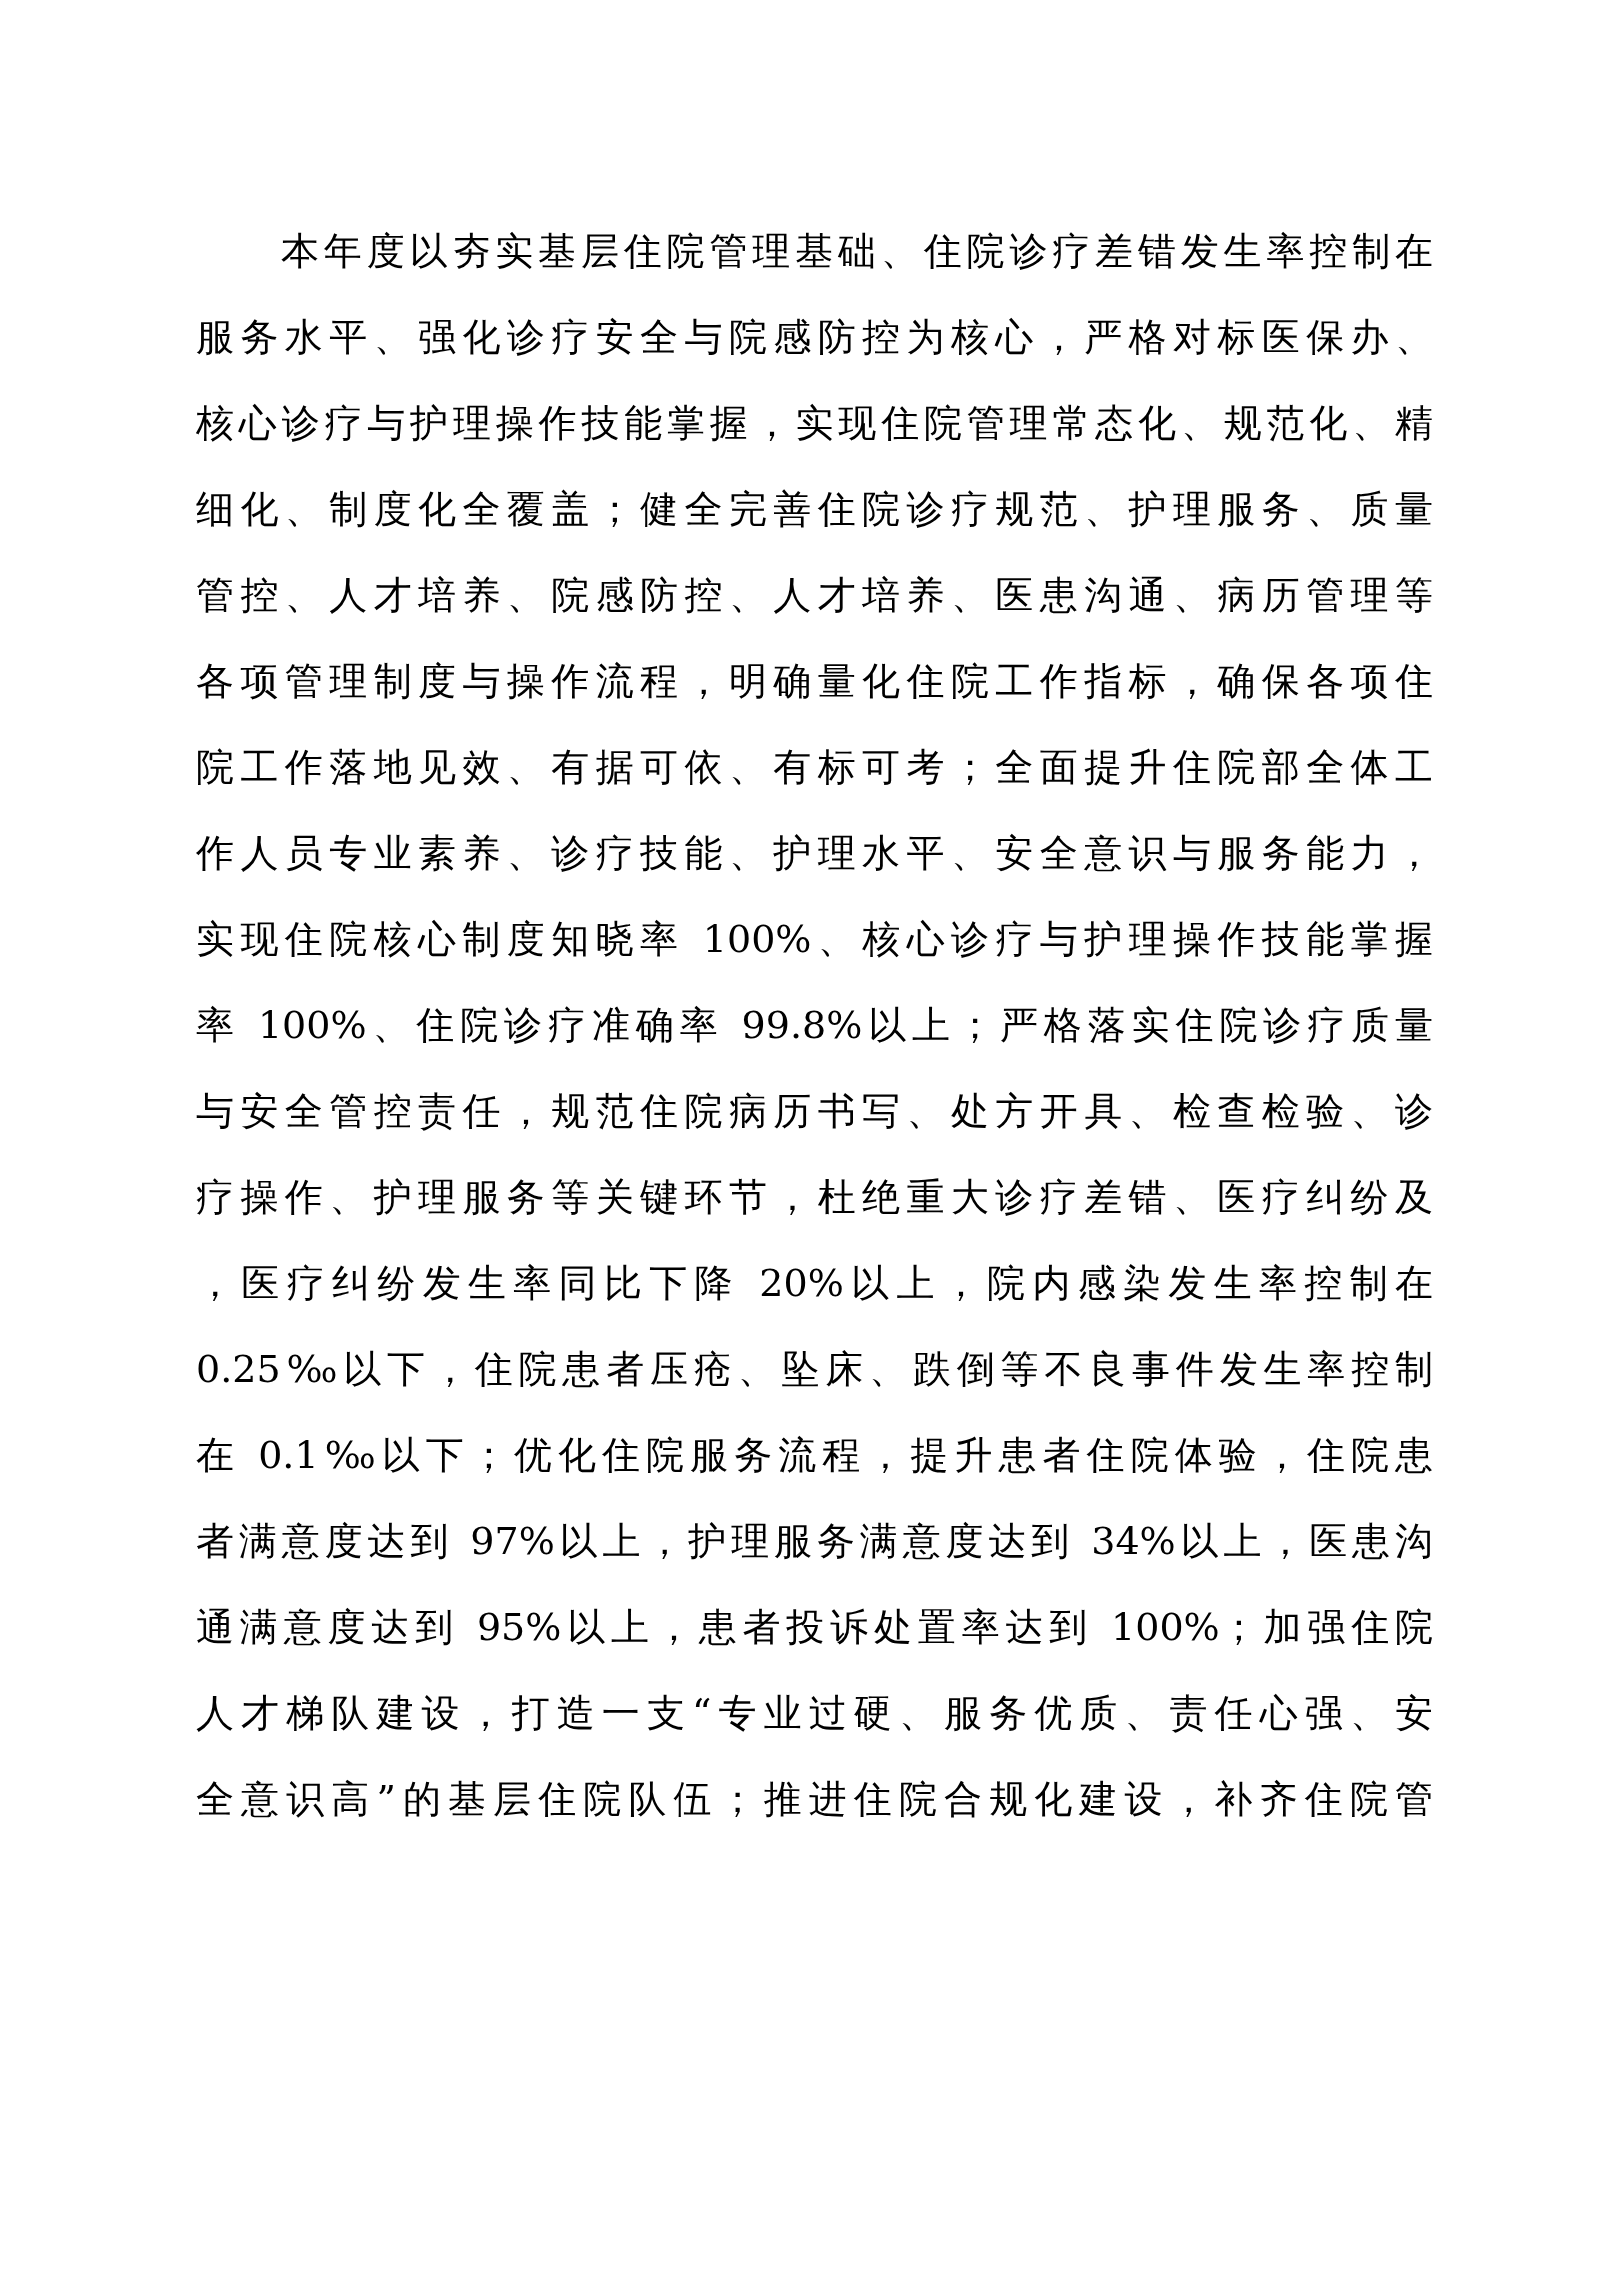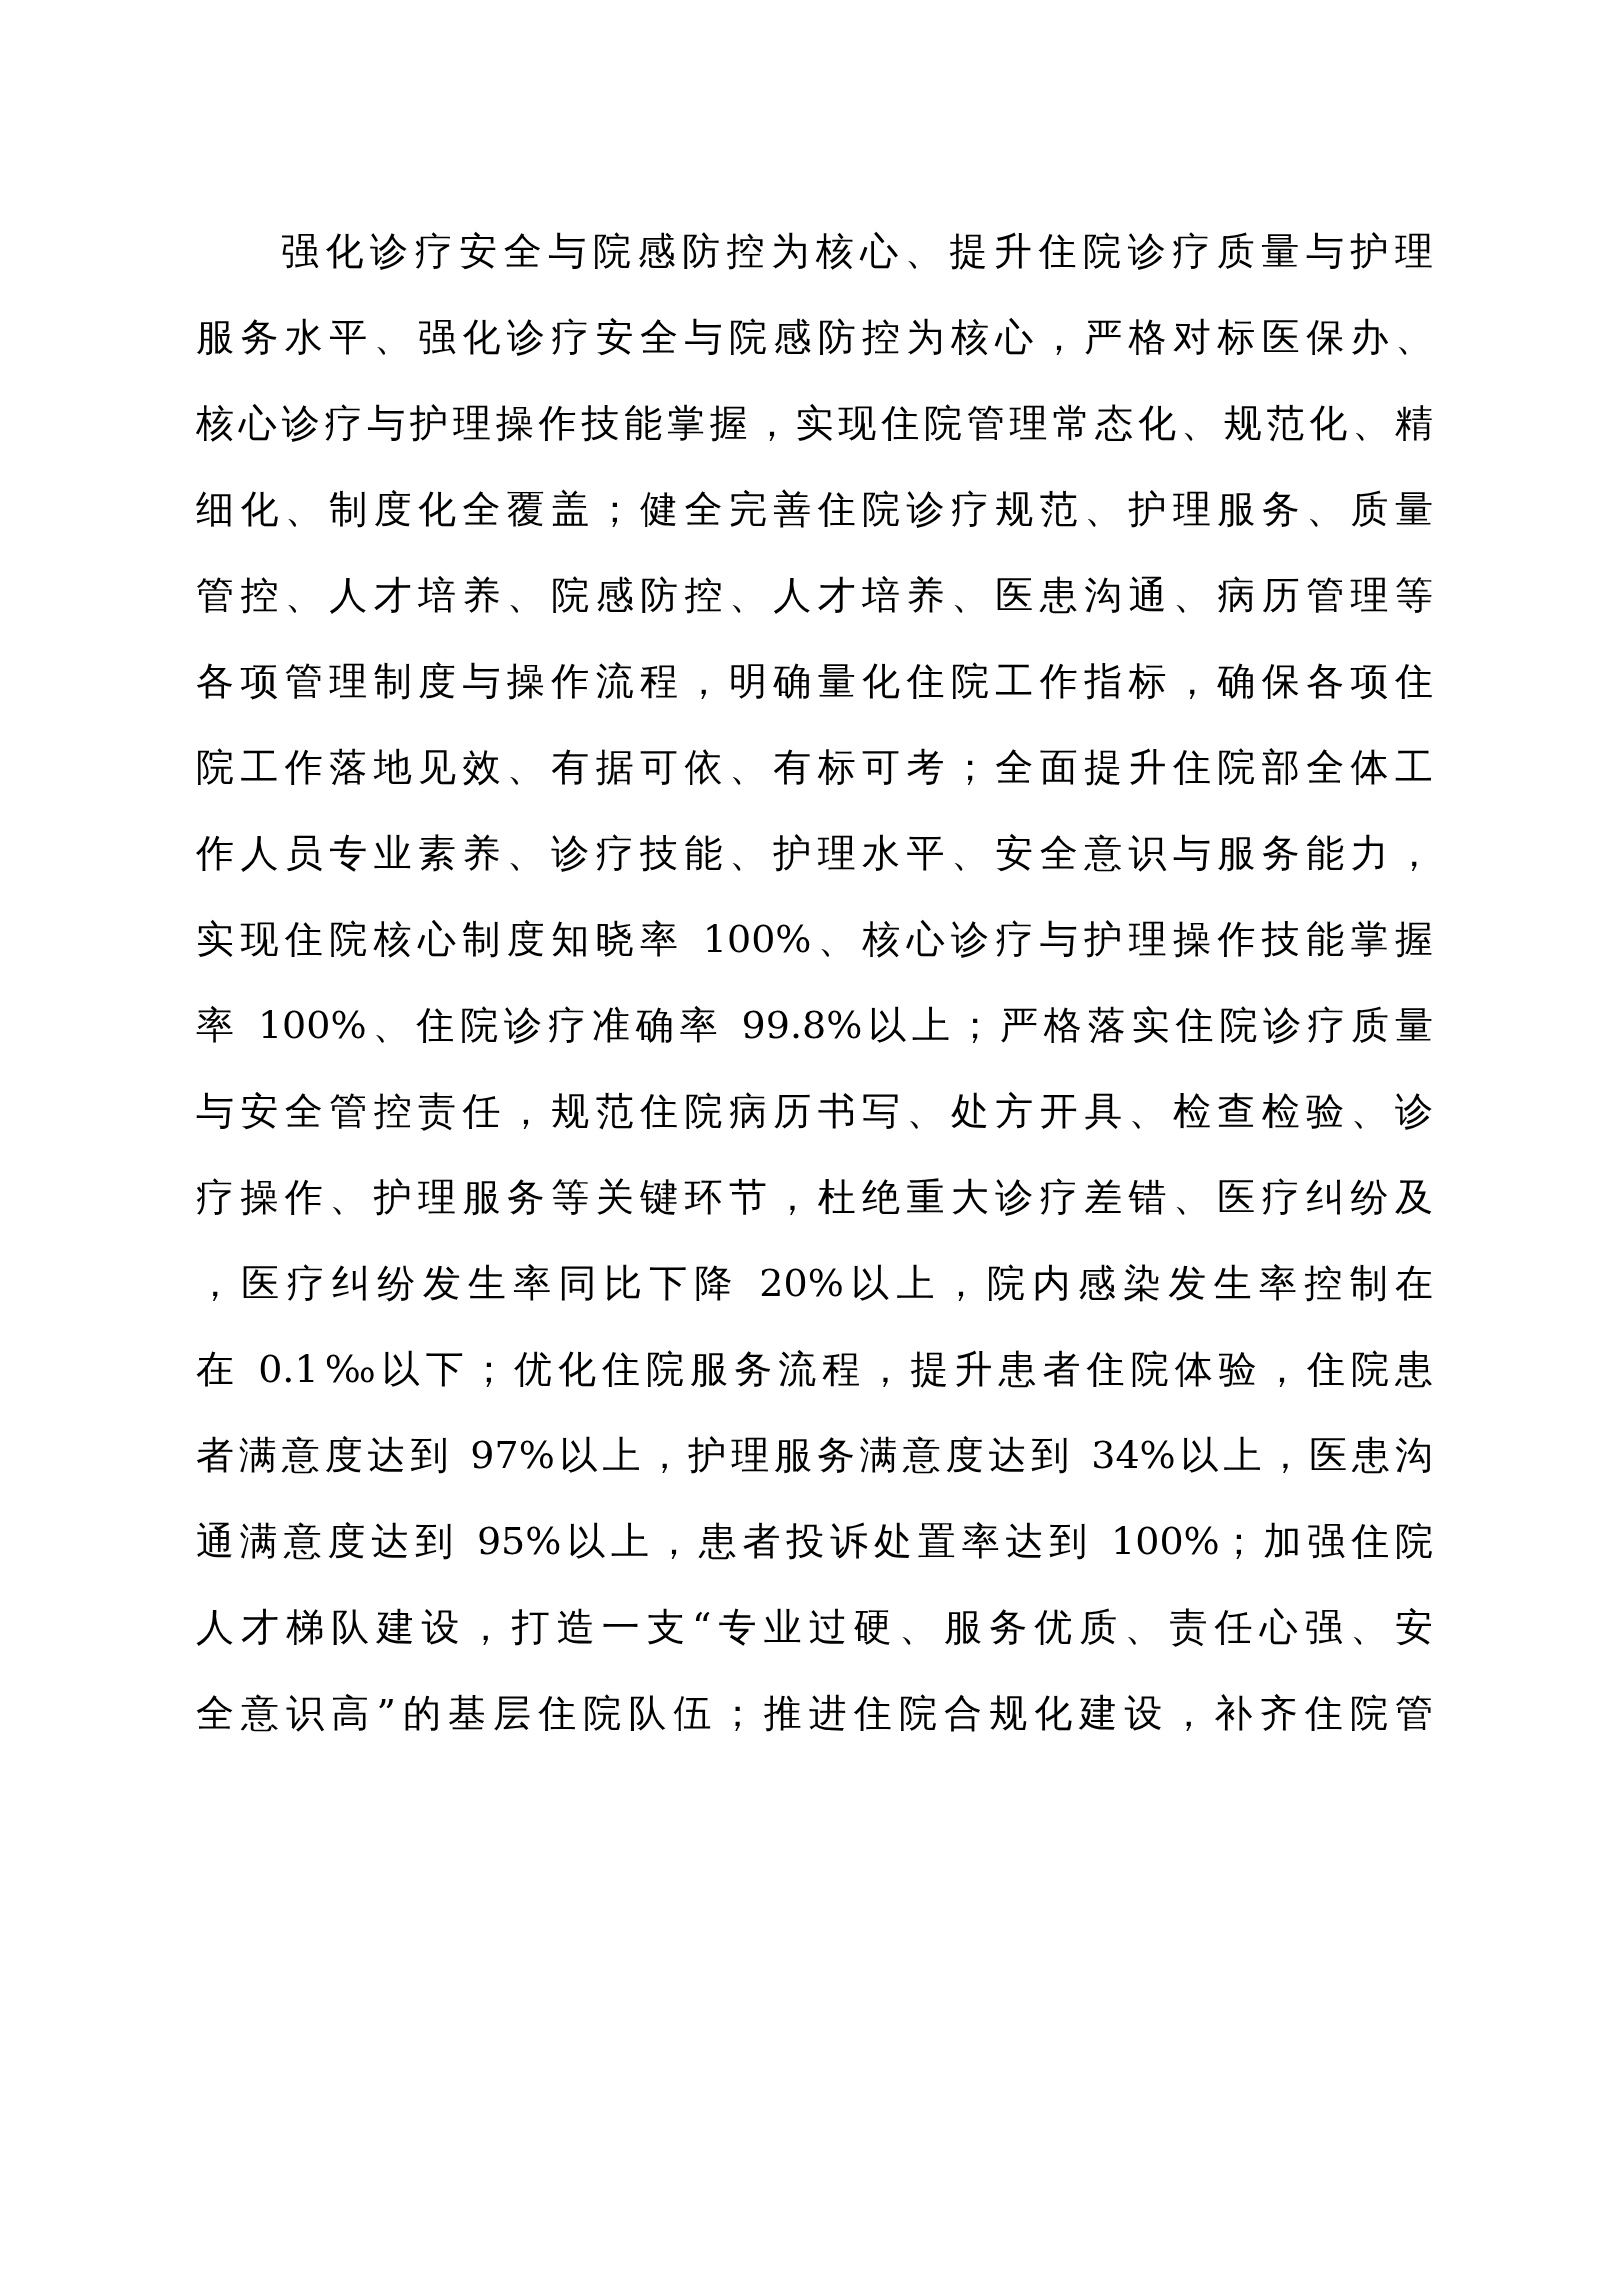--- a/index.html
+++ b/index.html
@@ -42,33 +42,34 @@
   }
   .line.last {
     text-align-last: justify;
   }
 </style>
 </head>
 <body>
 
 <div class="page">
   <div class="body-text">
-    <div class="line first">强化诊疗安全与院感防控为核心、提升住院诊疗质量与护理</div>
+    <div class="line first">本年度以夯实基层住院管理基础、住院诊疗差错发生率控制在</div>
     <div class="line">服务水平、强化诊疗安全与院感防控为核心，严格对标医保办、</div>
     <div class="line">核心诊疗与护理操作技能掌握，实现住院管理常态化、规范化、精</div>
     <div class="line">细化、制度化全覆盖；健全完善住院诊疗规范、护理服务、质量</div>
     <div class="line">管控、人才培养、院感防控、人才培养、医患沟通、病历管理等</div>
     <div class="line">各项管理制度与操作流程，明确量化住院工作指标，确保各项住</div>
     <div class="line">院工作落地见效、有据可依、有标可考；全面提升住院部全体工</div>
     <div class="line">作人员专业素养、诊疗技能、护理水平、安全意识与服务能力，</div>
     <div class="line">实现住院核心制度知晓率 100%、核心诊疗与护理操作技能掌握</div>
     <div class="line">率 100%、住院诊疗准确率 99.8%以上；严格落实住院诊疗质量</div>
     <div class="line">与安全管控责任，规范住院病历书写、处方开具、检查检验、诊</div>
     <div class="line">疗操作、护理服务等关键环节，杜绝重大诊疗差错、医疗纠纷及</div>
     <div class="line">，医疗纠纷发生率同比下降 20%以上，院内感染发生率控制在</div>
+    <div class="line">0.25‰以下，住院患者压疮、坠床、跌倒等不良事件发生率控制</div>
     <div class="line">在 0.1‰以下；优化住院服务流程，提升患者住院体验，住院患</div>
     <div class="line">者满意度达到 97%以上，护理服务满意度达到 34%以上，医患沟</div>
     <div class="line">通满意度达到 95%以上，患者投诉处置率达到 100%；加强住院</div>
     <div class="line">人才梯队建设，打造一支“专业过硬、服务优质、责任心强、安</div>
     <div class="line">全意识高”的基层住院队伍；推进住院合规化建设，补齐住院管</div>
   </div>
 </div>
 
 
 </body></html>

